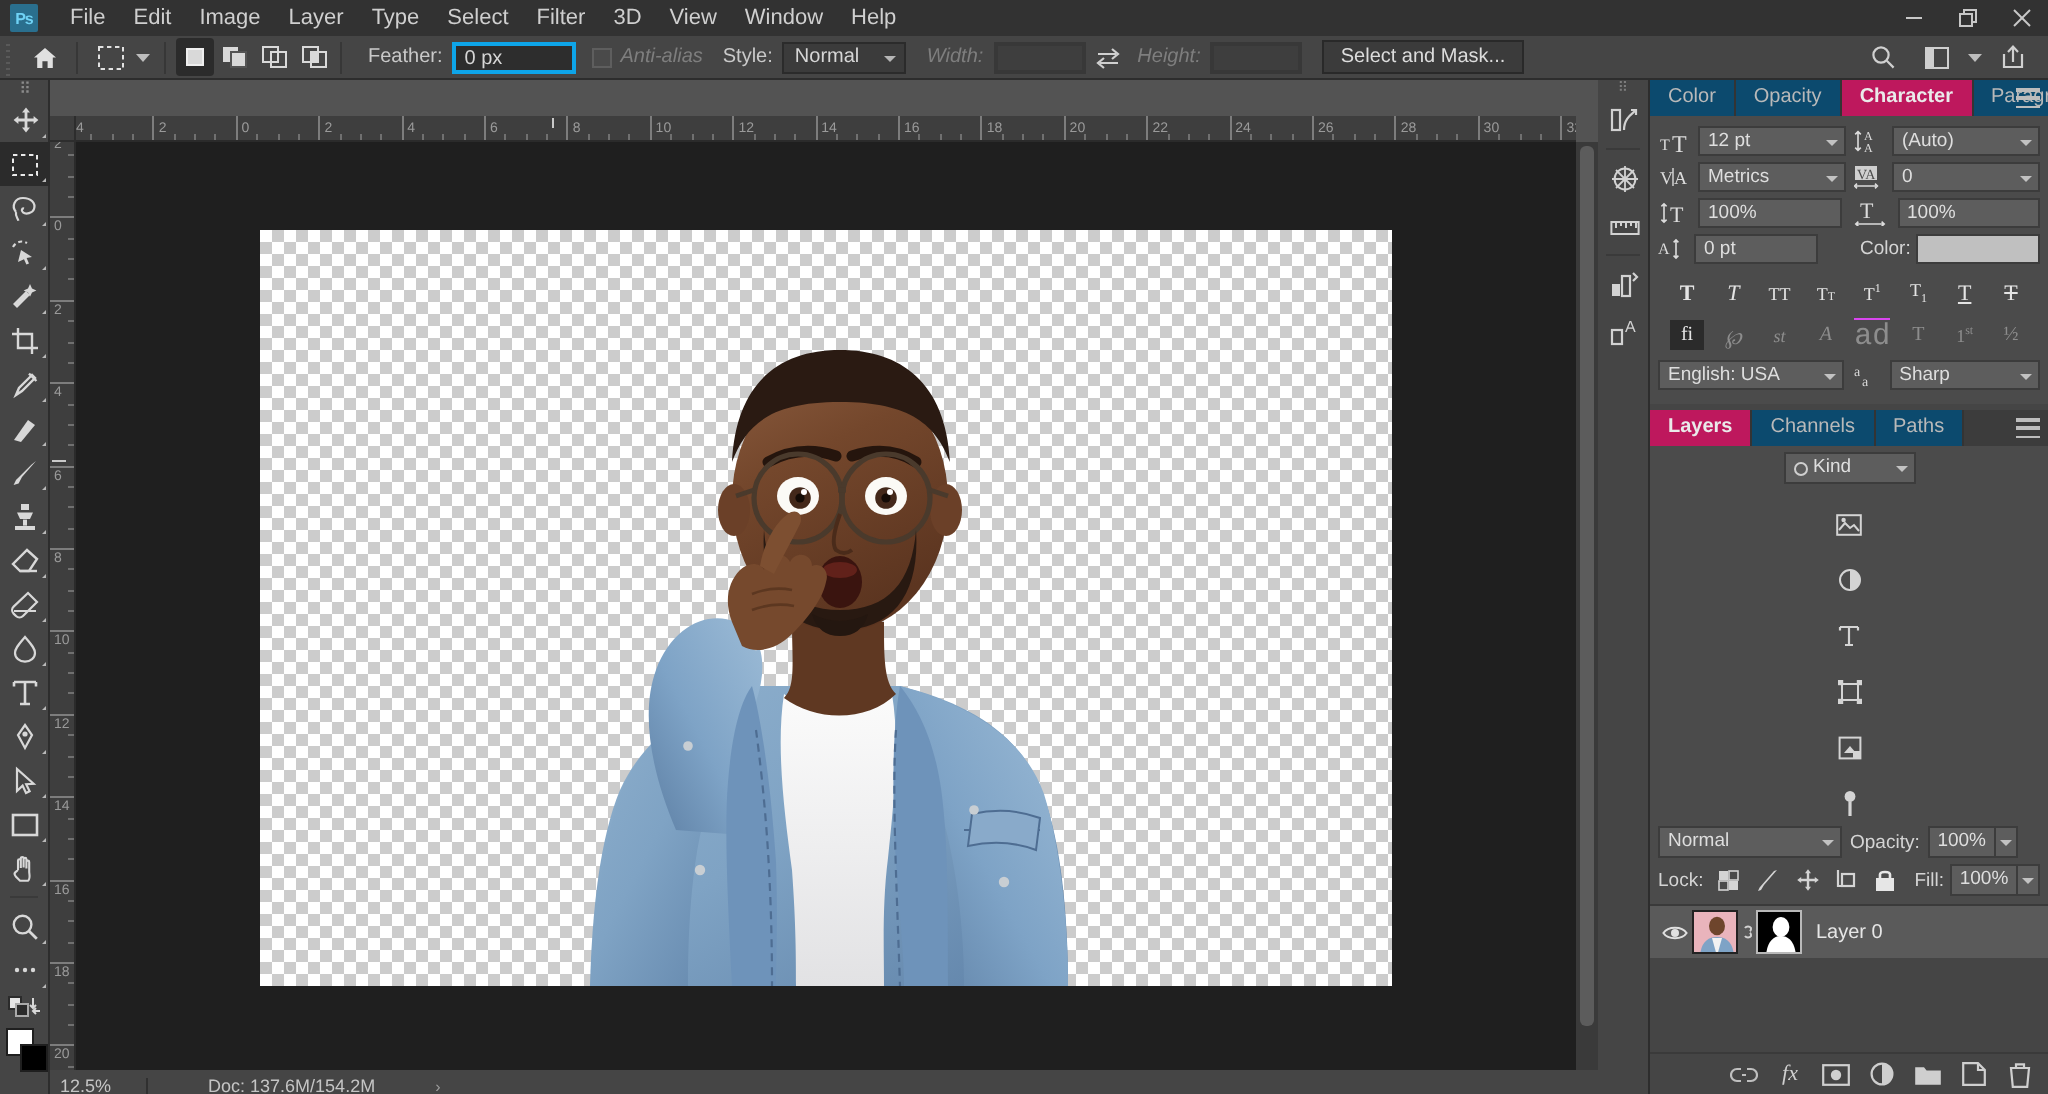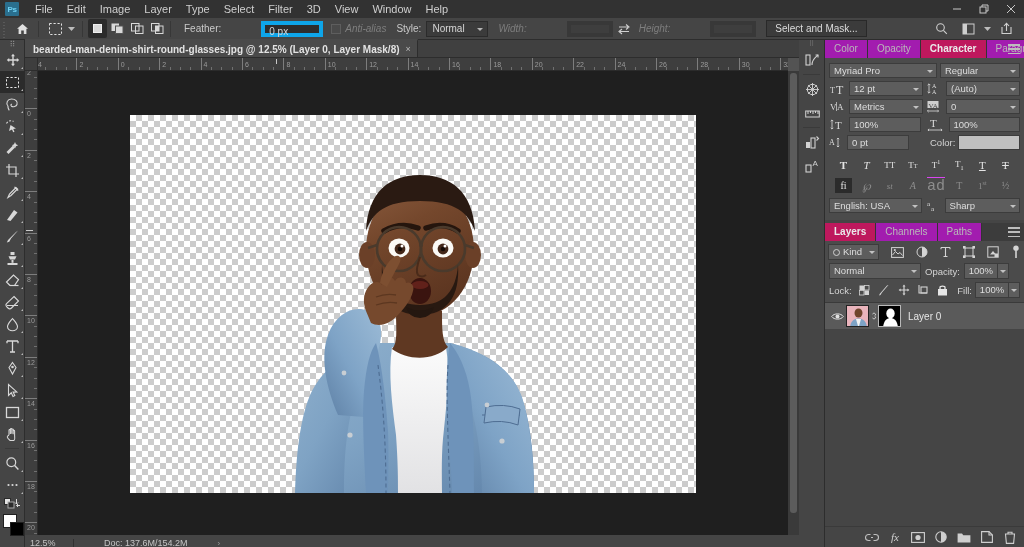--- a/index.html
+++ b/index.html
@@ -48,22 +48,22 @@
   .ob-sep { width:1px; height:16px; background:#373737; margin:0 3px; }
   .ob-toolpreset { display:flex; align-items:center; padding:0 2px; }
   .ob-toolicon { width:22px; height:18px; display:flex; align-items:center; justify-content:center; }
   .ob-caret { width:11px; height:18px; display:flex; align-items:center; justify-content:center; color:#bdbdbd; font-size:7px;}
   .ob-modes { display:flex; align-items:center; gap:1px; margin-left:2px;}
   .ob-mode { width:19px; height:19px; display:flex; align-items:center; justify-content:center; border-radius:2px;}
   .ob-mode.active { background:#2b2b2b; }
   .ob-label { font-size:10px; color:#c9c9c9; margin:0 5px 0 10px; white-space:nowrap;}
   .ob-label.dim { color:#7e7e7e;font-style:italic; }
   .ob-input {
-    background:#2d2d2d; border:4px solid #0ea5e9; color:#d6d6d6;
-    height:16px; font-size:10px; padding:0 4px; line-height:14px;margin-left:35px;
+    background:#2d2d2d; border:2px solid #0ea5e9; color:#d6d6d6;
+    height:16px; font-size:10px; padding:0 4px; line-height:14px;
   }
   .ob-input.dim { color:#6f6f6f; background:#3e3e3e; border-color:#383838;}
   .ob-check { width:10px; height:10px; border:1px solid #5e5e5e; background:#4a4a4a; margin:0 4px 0 8px;}
   .ob-select {
     background:#3b3b3b; border:1px solid #2b2b2b; color:#d6d6d6; height:16px;
     font-size:10px; padding:0 14px 0 5px; line-height:14px; position:relative; min-width:62px;
   }
   .ob-select::after {
     content:''; position:absolute; right:4px; top:6px;
     border-left:3px solid transparent; border-right:3px solid transparent; border-top:3px solid #b5b5b5;
@@ -146,21 +146,21 @@
 
   
   .rail { position:absolute; left:799px; top:40px; width:26px; height:507px; background:#454545; border-right:1px solid #2d2d2d;}
   .rail-grip { height:8px; display:flex;align-items:center;justify-content:center;color:#7d7d7d;font-size:7px;}
   .rail-ico { width:26px; height:24px; display:flex; align-items:center; justify-content:center;}
   .rail-div { height:1px; background:#3a3a3a; margin:2px 4px;}
 
   
   .panels { position:absolute; left:825px; top:40px; width:199px; height:507px; background:#454545;}
   .pan-tabs { display:flex; align-items:stretch; height:18px; background:#3c3c3c; position:relative;}
-  .pan-tab { padding:0 9px; height:18px; line-height:18px; font-size:10px; color:#b9b9b9; background:#a21caf; border-right:1px solid #343434;}
+  .pan-tab { padding:0 9px; height:18px; line-height:18px; font-size:10px; color:#b9b9b9; background:#0c4a6e; border-right:1px solid #343434;}
   .pan-tab.active { background:#be185d; color:#eaeaea; font-weight:bold;}
   .pan-menu { position:absolute; right:4px; top:4px; width:12px; height:10px; display:flex;flex-direction:column;justify-content:space-between;}
   .pan-menu i { display:block; height:1.5px; background:#bdbdbd; }
   .pan-body { background:#4b4b4b; padding:5px 4px 4px 4px; }
 
   .crow { display:flex; align-items:center; margin-bottom:3px; gap:3px;}
   .cicon { width:17px; height:15px; display:flex;align-items:center;justify-content:center; color:#d9d9d9; font-size:9px;}
   .cfield {
     flex:1; background:#5d5d5d; border:1px solid #3c3c3c; height:15px; color:#dedede;
     font-size:9.5px; padding:0 12px 0 4px; line-height:13px; position:relative; min-width:0;
@@ -173,21 +173,21 @@
   }
   .cfield.nod::after { display:none; }
   .clabel { font-size:9.5px; color:#d4d4d4; }
   .cswatch { width:74px; height:15px; background:#c0c0c0; border:1px solid #3c3c3c;}
   .cstyles { display:flex; align-items:center; justify-content:space-between; padding:4px 6px 2px 6px;}
   .cst { width:17px;height:15px;display:flex;align-items:center;justify-content:center;color:#e4e4e4;font-size:11px;}
   .cst.on { background:#2b2b2b; }
   .cst.dim { color:#8d8d8d; }
 
   
-  .lp-filter { display:flex; align-items:center; gap:12px; padding:3px 3px;}
+  .lp-filter { display:flex; align-items:center; gap:12px; padding:3px 3px;flex-direction:column;}
   .lp-kind {
     width:66px; height:16px; background:#5d5d5d; border:1px solid #3c3c3c; color:#dedede;
     font-size:9.5px; padding:0 12px 0 14px; line-height:14px; position:relative;
   }
   .lp-kind::before { content:''; position:absolute; left:4px; top:4px; width:5px;height:5px;border:1.2px solid #cfcfcf;border-radius:50%;}
   .lp-kind::after { content:''; position:absolute; right:3px; top:6px; border-left:3px solid transparent;border-right:3px solid transparent;border-top:3px solid #c2c2c2;}
   .lp-fico { width:17px;height:16px;display:flex;align-items:center;justify-content:center;}
   .lp-row2 { display:flex; align-items:center; padding:0 4px 3px 4px; gap:4px;}
   .lp-blend {
     width:92px; height:16px; background:#5d5d5d;border:1px solid #3c3c3c;color:#dedede;
@@ -336,26 +336,20 @@
         </svg>
     </div>
     <div class="win-btn" style="margin-right:4px">
       <svg width="13" height="13" viewBox="0 0 13 13">
           <path d="M2 5 V11.5 H11 V5" fill="none" stroke="#d0d0d0" stroke-width="1.1"></path>
           <path d="M6.5 9 V1.5 M4 4 L6.5 1.3 L9 4" fill="none" stroke="#d0d0d0" stroke-width="1.1"></path>
         </svg>
     </div>
   </div>
 
-  <div class="tabbar">
-    <div class="doctab">
-      <span>bearded-man-denim-shirt-round-glasses.jpg @ 12.5% (Layer 0, Layer Mask/8)</span>
-      <span class="close-x">×</span>
-    </div>
-  </div>
 
   <div class="toolbar">
     <div class="tb-grip">⠿</div>
 
     <div class="tool">
       <svg width="14" height="14" viewBox="0 0 14 14">
           <path d="M7 .8 L9 3.2 H7.7 V6.3 H10.8 V5 L13.2 7 L10.8 9 V7.7 H7.7 V10.8 H9 L7 13.2 L5 10.8 H6.3 V7.7 H3.2 V9 L.8 7 L3.2 5 V6.3 H6.3 V3.2 H5 Z" fill="#d8d8d8"></path>
         </svg>
       <span class="corner"></span>
     </div>
@@ -829,24 +823,20 @@
       <div class="pan-tab">Paragraph</div>
       <div class="pan-menu">
           <i></i>
           <i></i>
           <i></i>
         </div>
     </div>
 
     <div class="pan-body">
       <div class="crow">
-        <div class="cfield" style="flex:1.45">Myriad Pro</div>
-        <div class="cfield" style="flex:1">Regular</div>
-      </div>
-      <div class="crow">
         <div class="cicon">
           <svg width="15" height="13" viewBox="0 0 15 13">
               <text x="0" y="11" font-size="8" fill="#dcdcdc" font-family="Liberation Serif, serif">T</text>
               <text x="6" y="12" font-size="12" fill="#dcdcdc" font-family="Liberation Serif, serif">T</text>
             </svg>
         </div>
         <div class="cfield" style="flex:1">12 pt</div>
         <div class="cicon">
           <svg width="15" height="13" viewBox="0 0 15 13">
               <text x="5" y="6" font-size="6" fill="#dcdcdc" font-family="Liberation Serif, serif">A</text>

